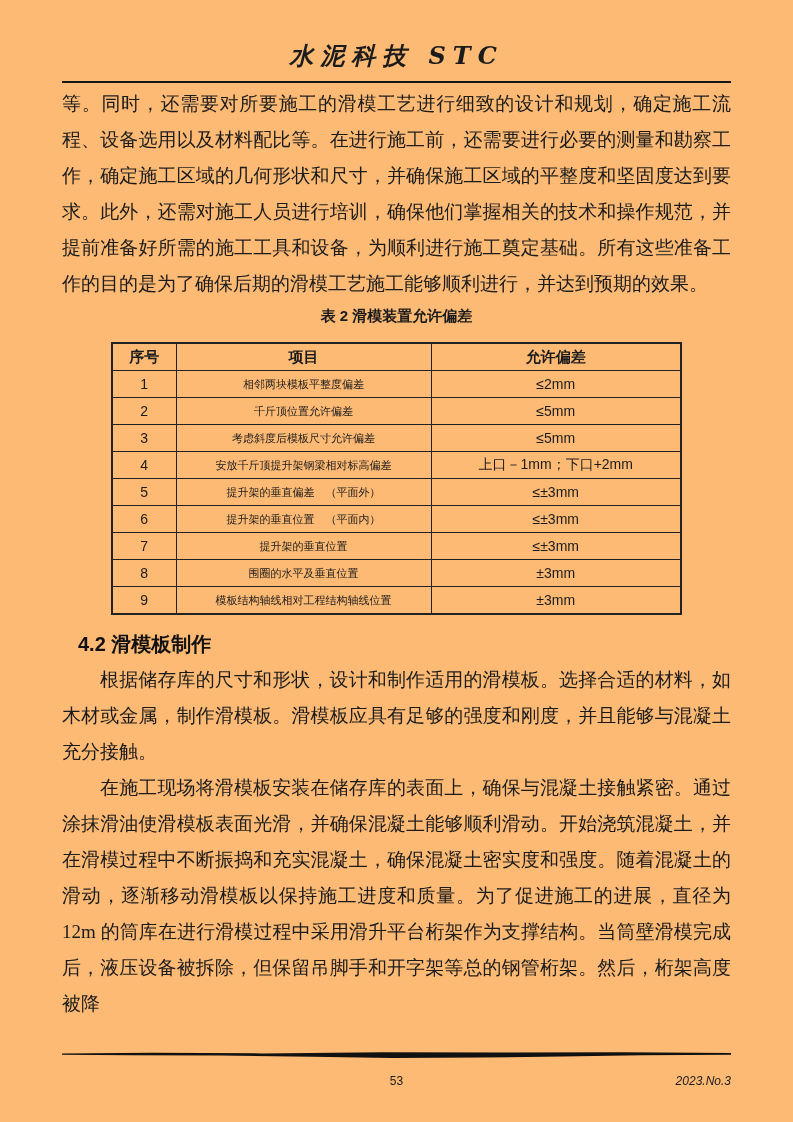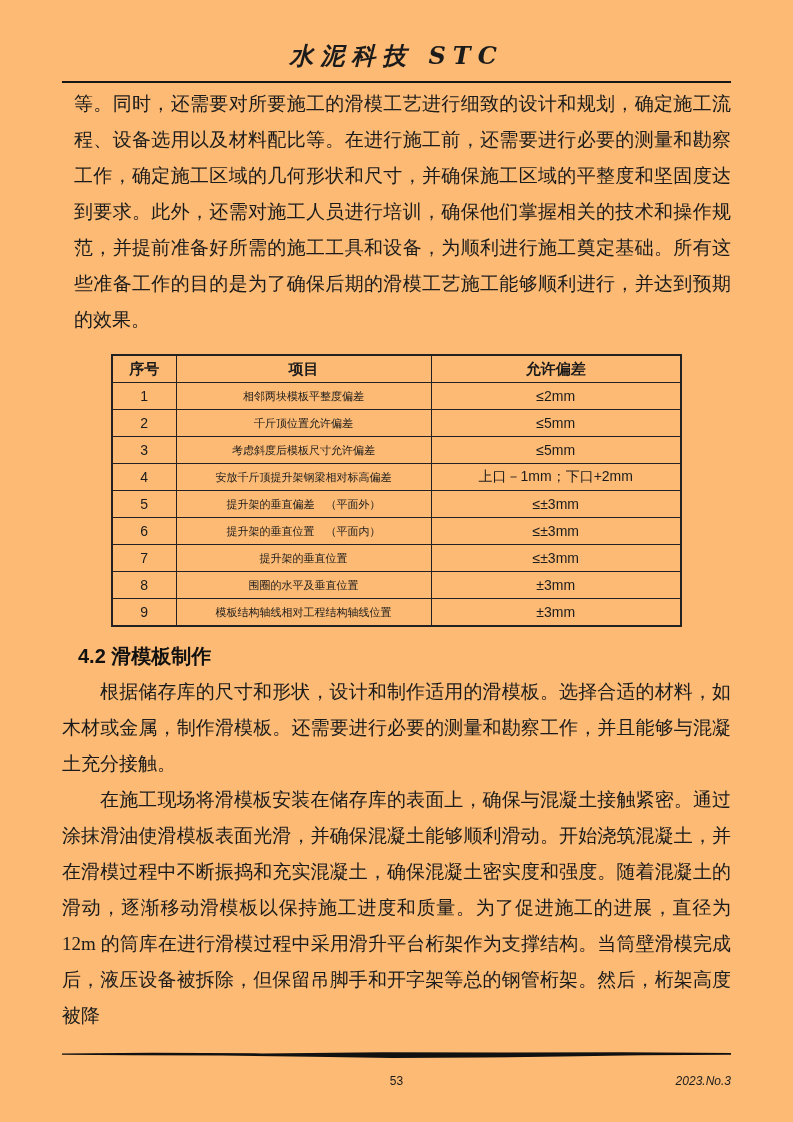--- a/index.html
+++ b/index.html
@@ -29,21 +29,21 @@
     border-top:2px solid #161616;
     margin:9px 0 0 0;
   }
   p.body-text {
     margin:0;
     font-size:19px;
     line-height:36px;
     text-align:justify;
     text-justify:inter-character;
   }
-  p.first { margin-top:3px;margin-left:12px; }
+  p.first { margin-top:3px; }
   p.indent { text-indent:2em; }
   .table-caption {
     text-align:center;
     font-family:"Liberation Sans", sans-serif;
     font-weight:bold;
     font-size:15px;
     line-height:20px;
     margin:4px 0 2px 0;
   }
   table.tol {
@@ -98,20 +98,21 @@
 <body>
 
 <div class="page">
 
   <div class="journal-title">水泥科技 STC</div>
   <hr class="header-rule">
 
   <p class="body-text first">等。同时，还需要对所要施工的滑模工艺进行细致的设计和规划，确定施工流程、设备选用以及材料配比等。在进行施工前，还需要进行必要的测量和勘察工作，确定施工区域的几何形状和尺寸，并确保施工区域的平整度和坚固度达到要求。此外，还需对施工人员进行培训，确保他们掌握相关的技术和操作规范，并提前准备好所需的施工工具和设备，为顺利进行施工奠定基础。所有这些准备工作的目的是为了确保后期的滑模工艺施工能够顺利进行，并达到预期的效果。</p>
 
 
+  <div class="table-caption">表 2 滑模装置允许偏差</div>
 
   <table class="tol">
     <colgroup>
       <col style="width:64px">
       <col style="width:255px">
       <col style="width:250px">
     </colgroup>
     <thead>
       <tr>
         <th>序号</th>
@@ -162,21 +163,21 @@
       </tr>
       <tr>
         <td>9</td>
         <td>模板结构轴线相对工程结构轴线位置</td>
         <td>±3mm</td>
       </tr>
     </tbody>
   </table>
 
   <h2 class="sect">4.2 滑模板制作</h2>
-  <p class="body-text indent sect-body">根据储存库的尺寸和形状，设计和制作适用的滑模板。选择合适的材料，如木材或金属，制作滑模板。还需要进行必要的测量和勘察工作，并且能够与混凝土充分接触。</p>
+  <p class="body-text indent sect-body">根据储存库的尺寸和形状，设计和制作适用的滑模板。选择合适的材料，如木材或金属，制作滑模板。滑模板应具有足够的强度和刚度，并且能够与混凝土充分接触。</p>
 
   <p class="body-text indent sect-body">在施工现场将滑模板安装在储存库的表面上，确保与混凝土接触紧密。通过涂抹滑油使滑模板表面光滑，并确保混凝土能够顺利滑动。开始浇筑混凝土，并在滑模过程中不断振捣和充实混凝土，确保混凝土密实度和强度。随着混凝土的滑动，逐渐移动滑模板以保持施工进度和质量。为了促进施工的进展，直径为 12m 的筒库在进行滑模过程中采用滑升平台桁架作为支撑结构。当筒壁滑模完成后，液压设备被拆除，但保留吊脚手和开字架等总的钢管桁架。然后，桁架高度被降</p>
 
   <div class="footer-rule-wrap">
     <svg width="669" height="10" viewBox="0 0 669 10" aria-hidden="true">
       <polygon fill="#111111" points="0,3.5 90,2.8 200,3.4 320,2.2 440,2.6 560,2.2 669,3 669,4.8 580,5.2 500,6.5 420,7.6 330,7.9 250,6.8 160,5.6 70,5.2 0,4.8"></polygon>
     </svg>
   </div>
 
   <div class="footer-row">

